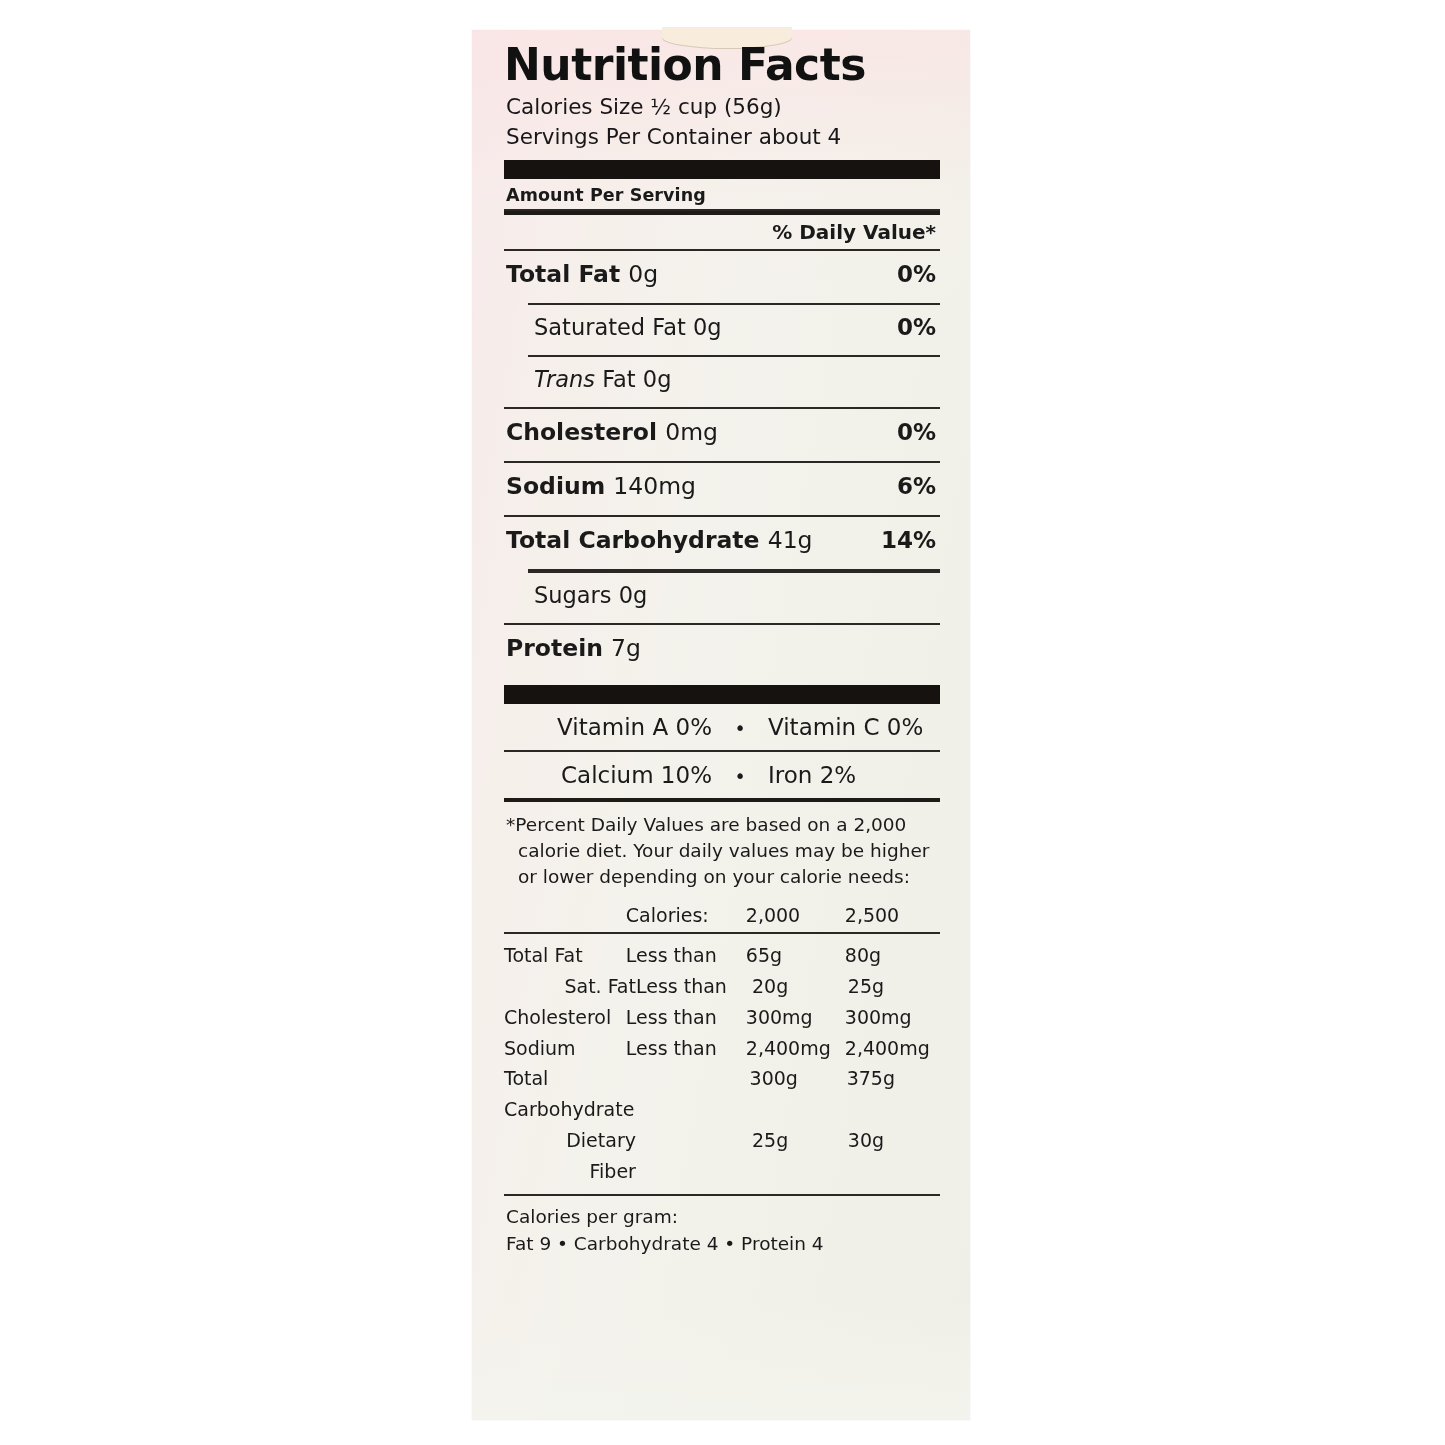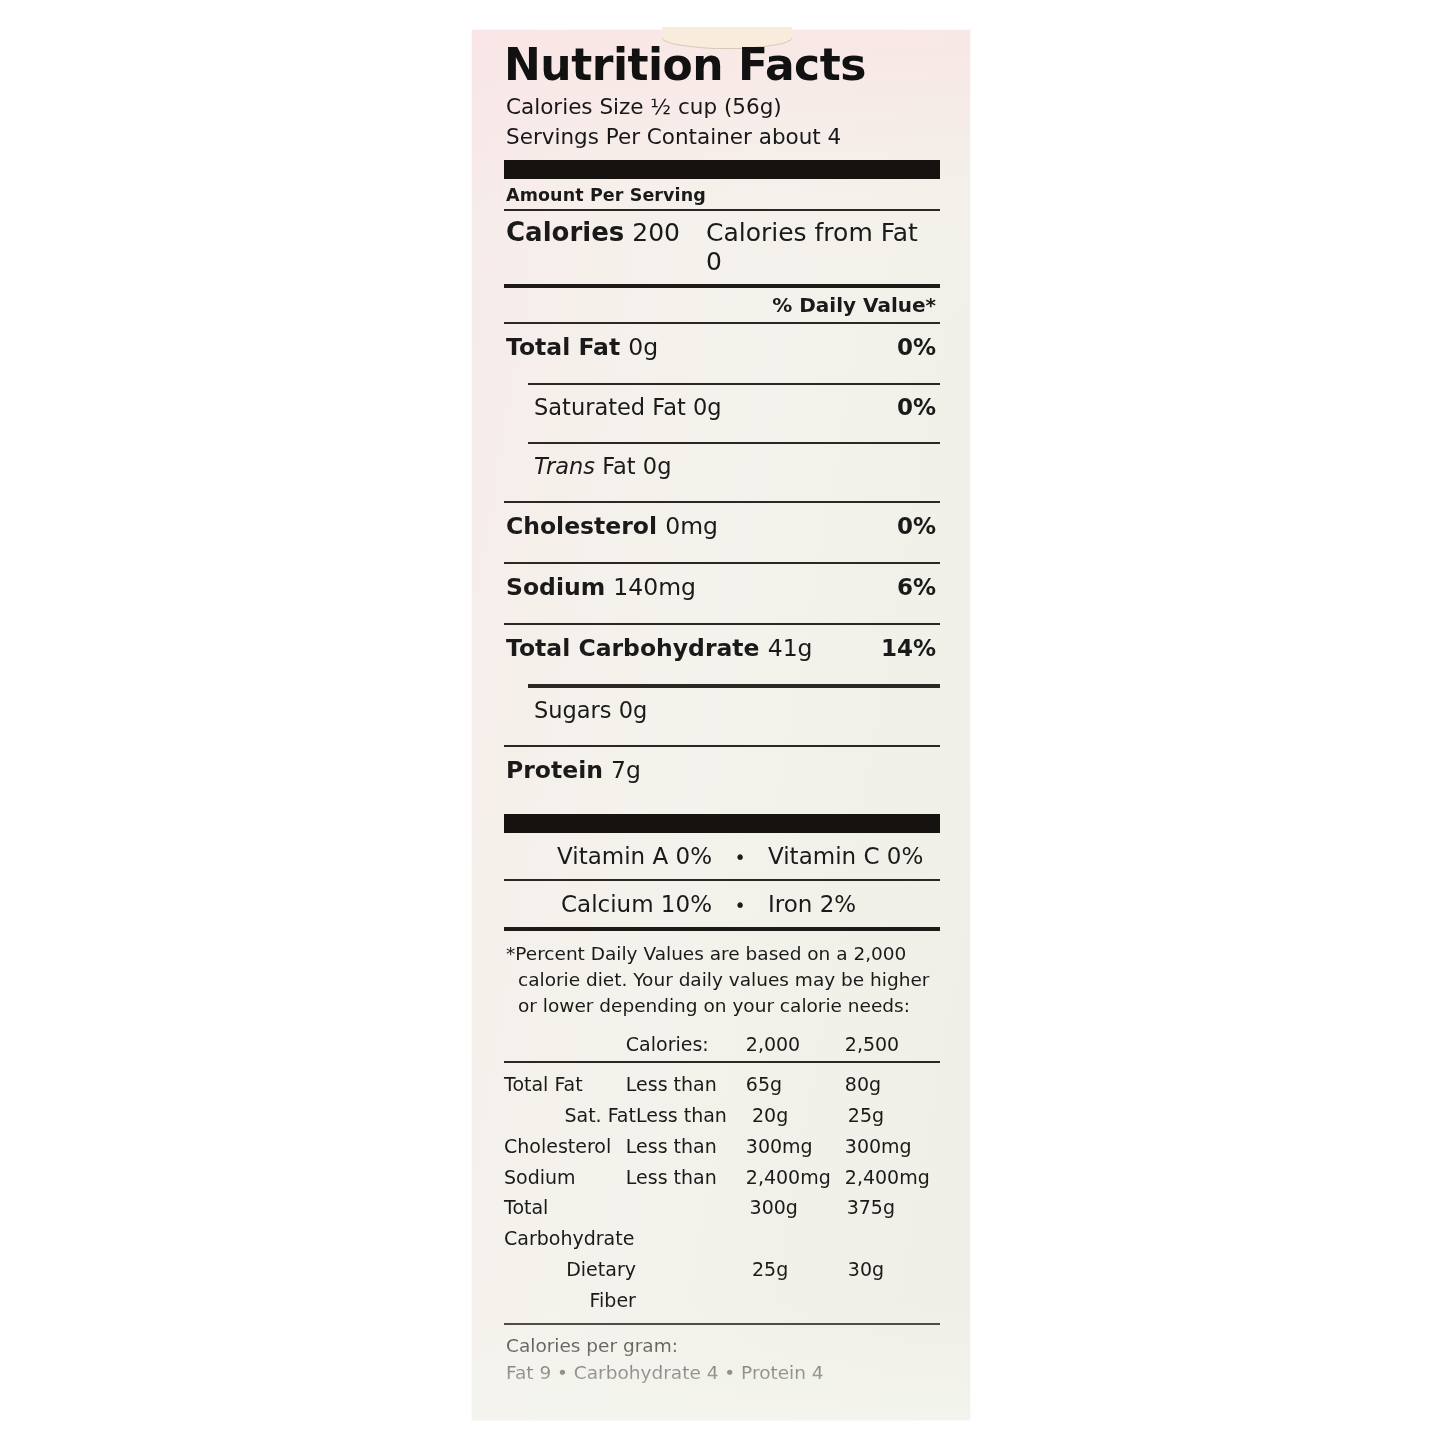--- a/index.html
+++ b/index.html
@@ -118,21 +118,21 @@
     font-size: 20px;
     font-weight: bold;
     padding: 5px 4px 5px 0;
   }
 
   .row {
     display: flex;
     justify-content: space-between;
     align-items: baseline;
     font-size: 23.5px;
-    padding: 9px 4px 22px 2px;
+    padding: 9px 4px 15px 2px;
     gap: 20px;
   }
   .row .lbl b { font-weight: bold; }
   .row .lbl i { font-style: italic; }
   .row .pct { font-weight: bold; font-size: 23px; }
   .row.indent { padding-left: 30px; font-size: 22.5px; }
 
   .vit-row {
     display: flex;
     align-items: baseline;
@@ -189,25 +189,20 @@
     <div class="nf-title">Nutrition Facts</div>
 
     <div class="serving-line">Calories Size ½ cup (56g)</div>
     <div class="serving-line">Servings Per Container about 4</div>
 
     <div class="bar-thick"></div>
 
     <div class="amount-per">Amount Per Serving</div>
     <div class="rule-hair"></div>
 
-    <div class="calories-row">
-      <b>Calories</b>
-      <span class="val">200</span>
-      <span>Calories from Fat 0</span>
-    </div>
 
     <div class="rule-med"></div>
 
     <div class="dv-head">% Daily Value*</div>
     <div class="rule-hair"></div>
 
     <div id="nutrient-rows">
         <div class="row">
           <span class="lbl"><b>Total Fat </b>0g</span>
           <span class="pct">0%</span>

